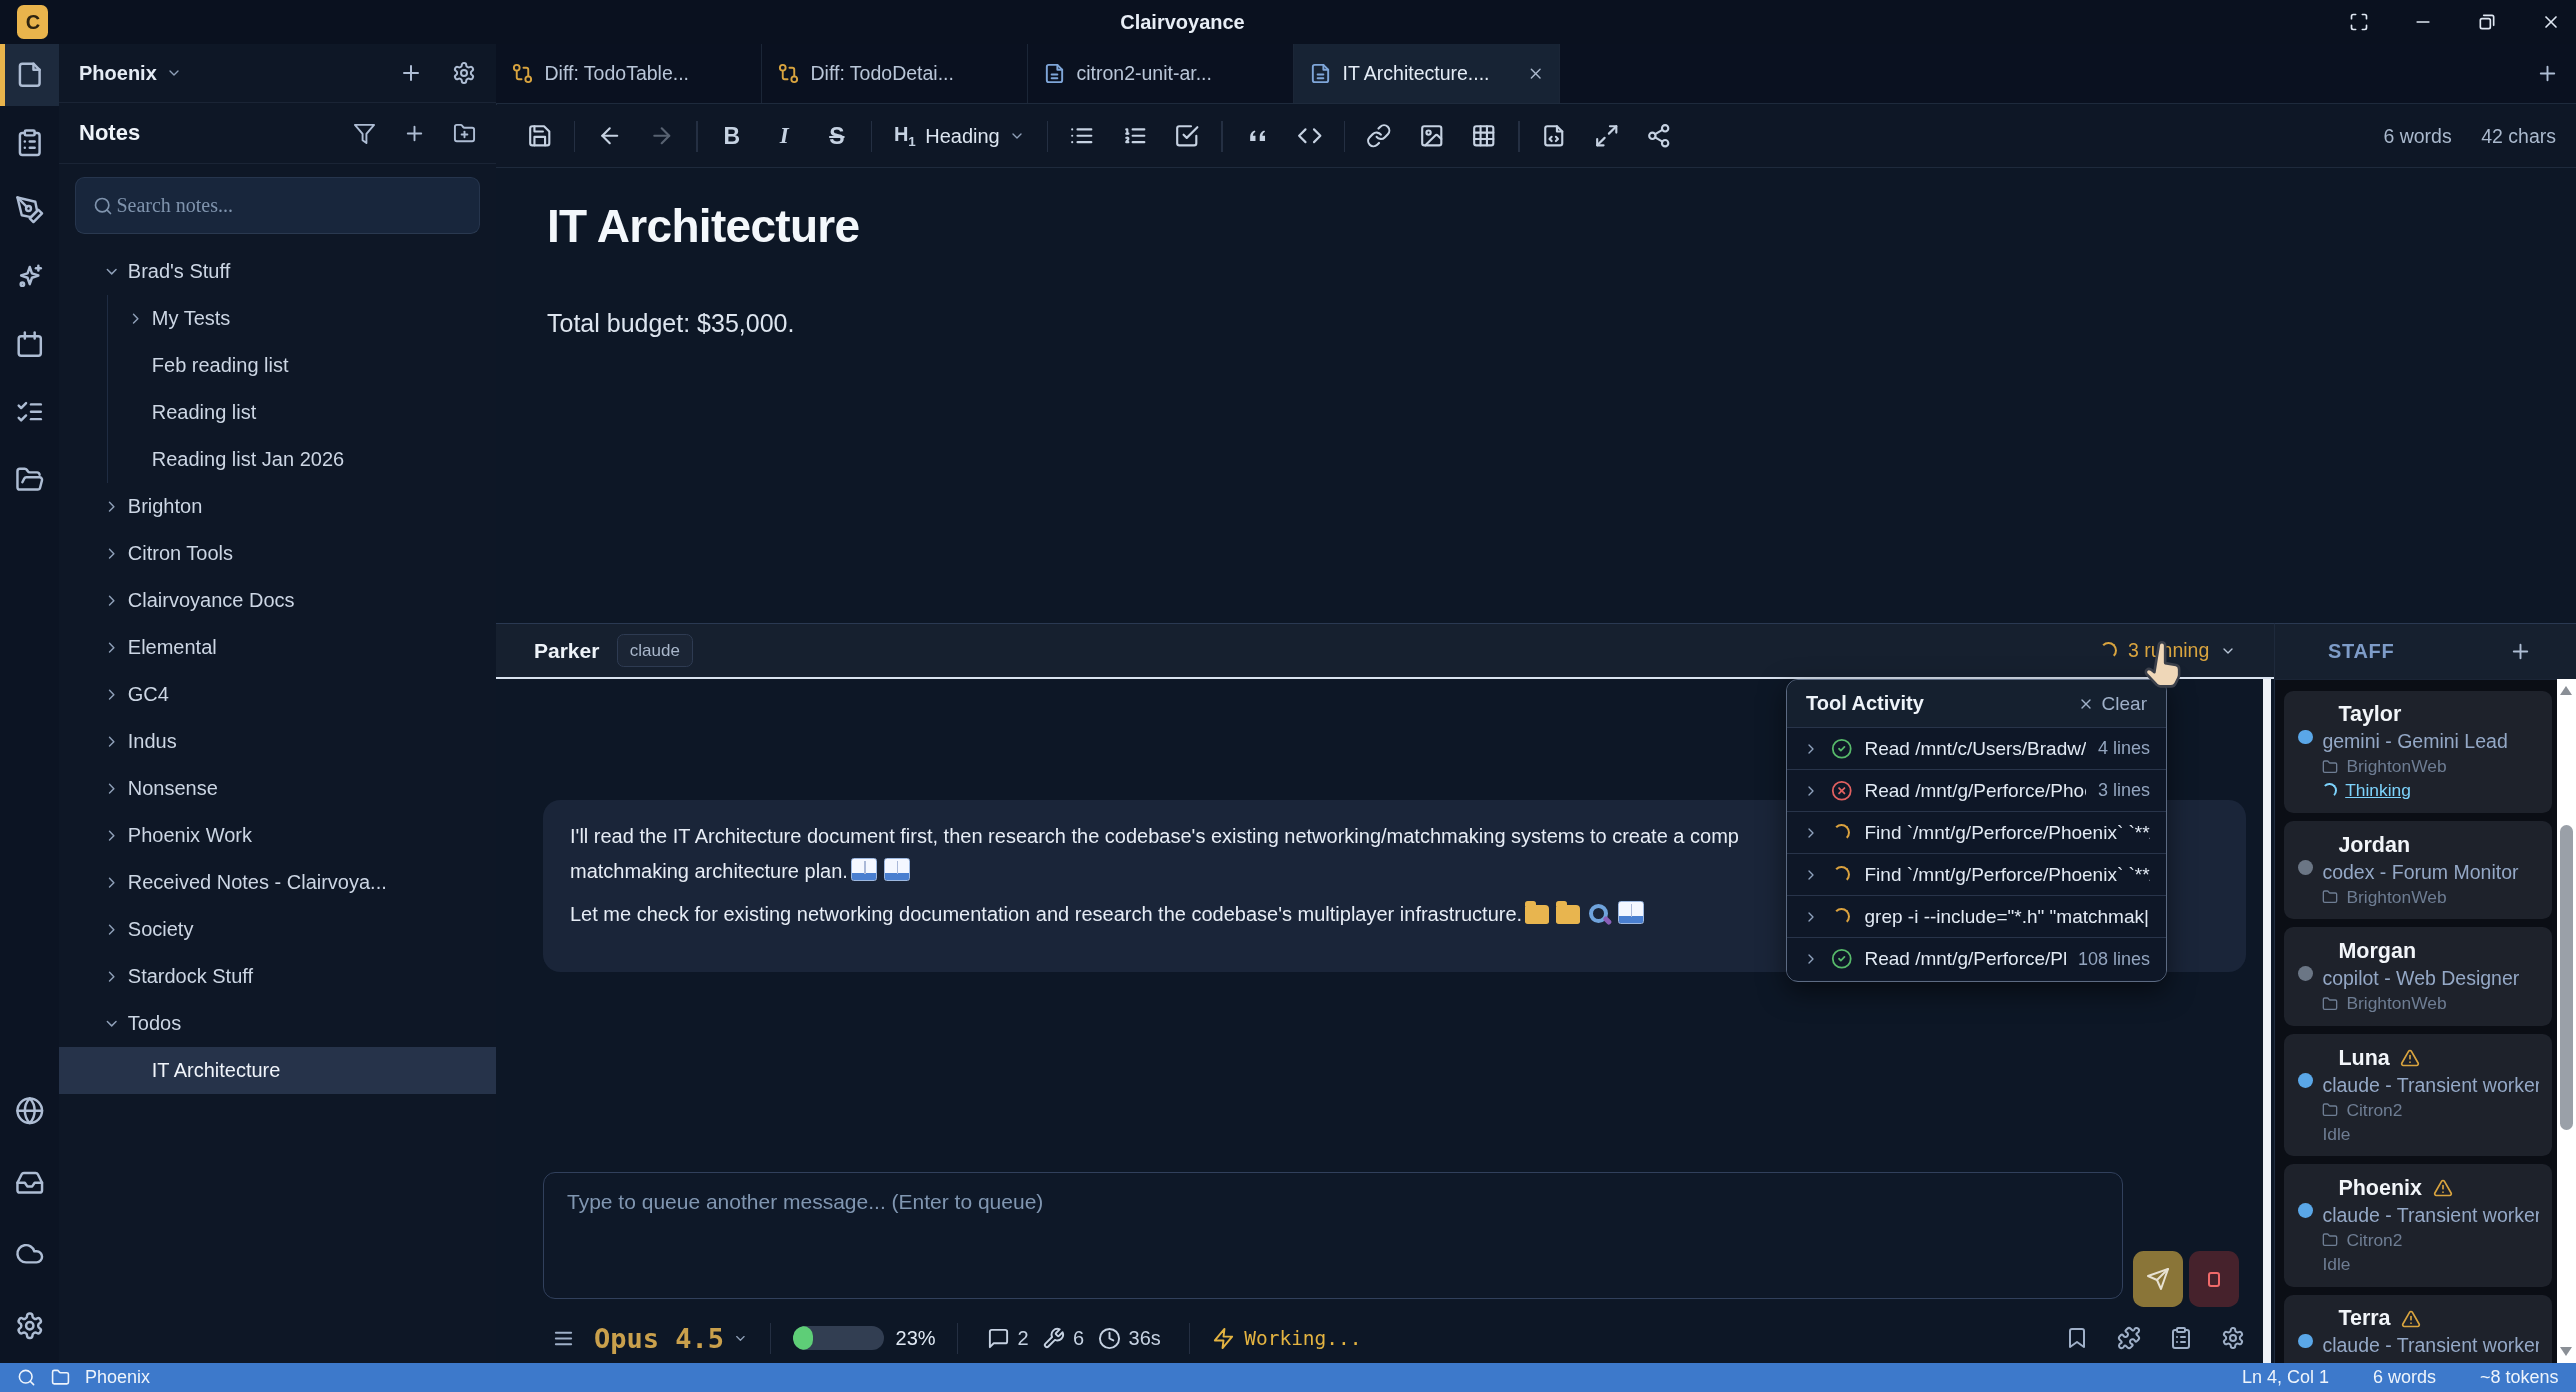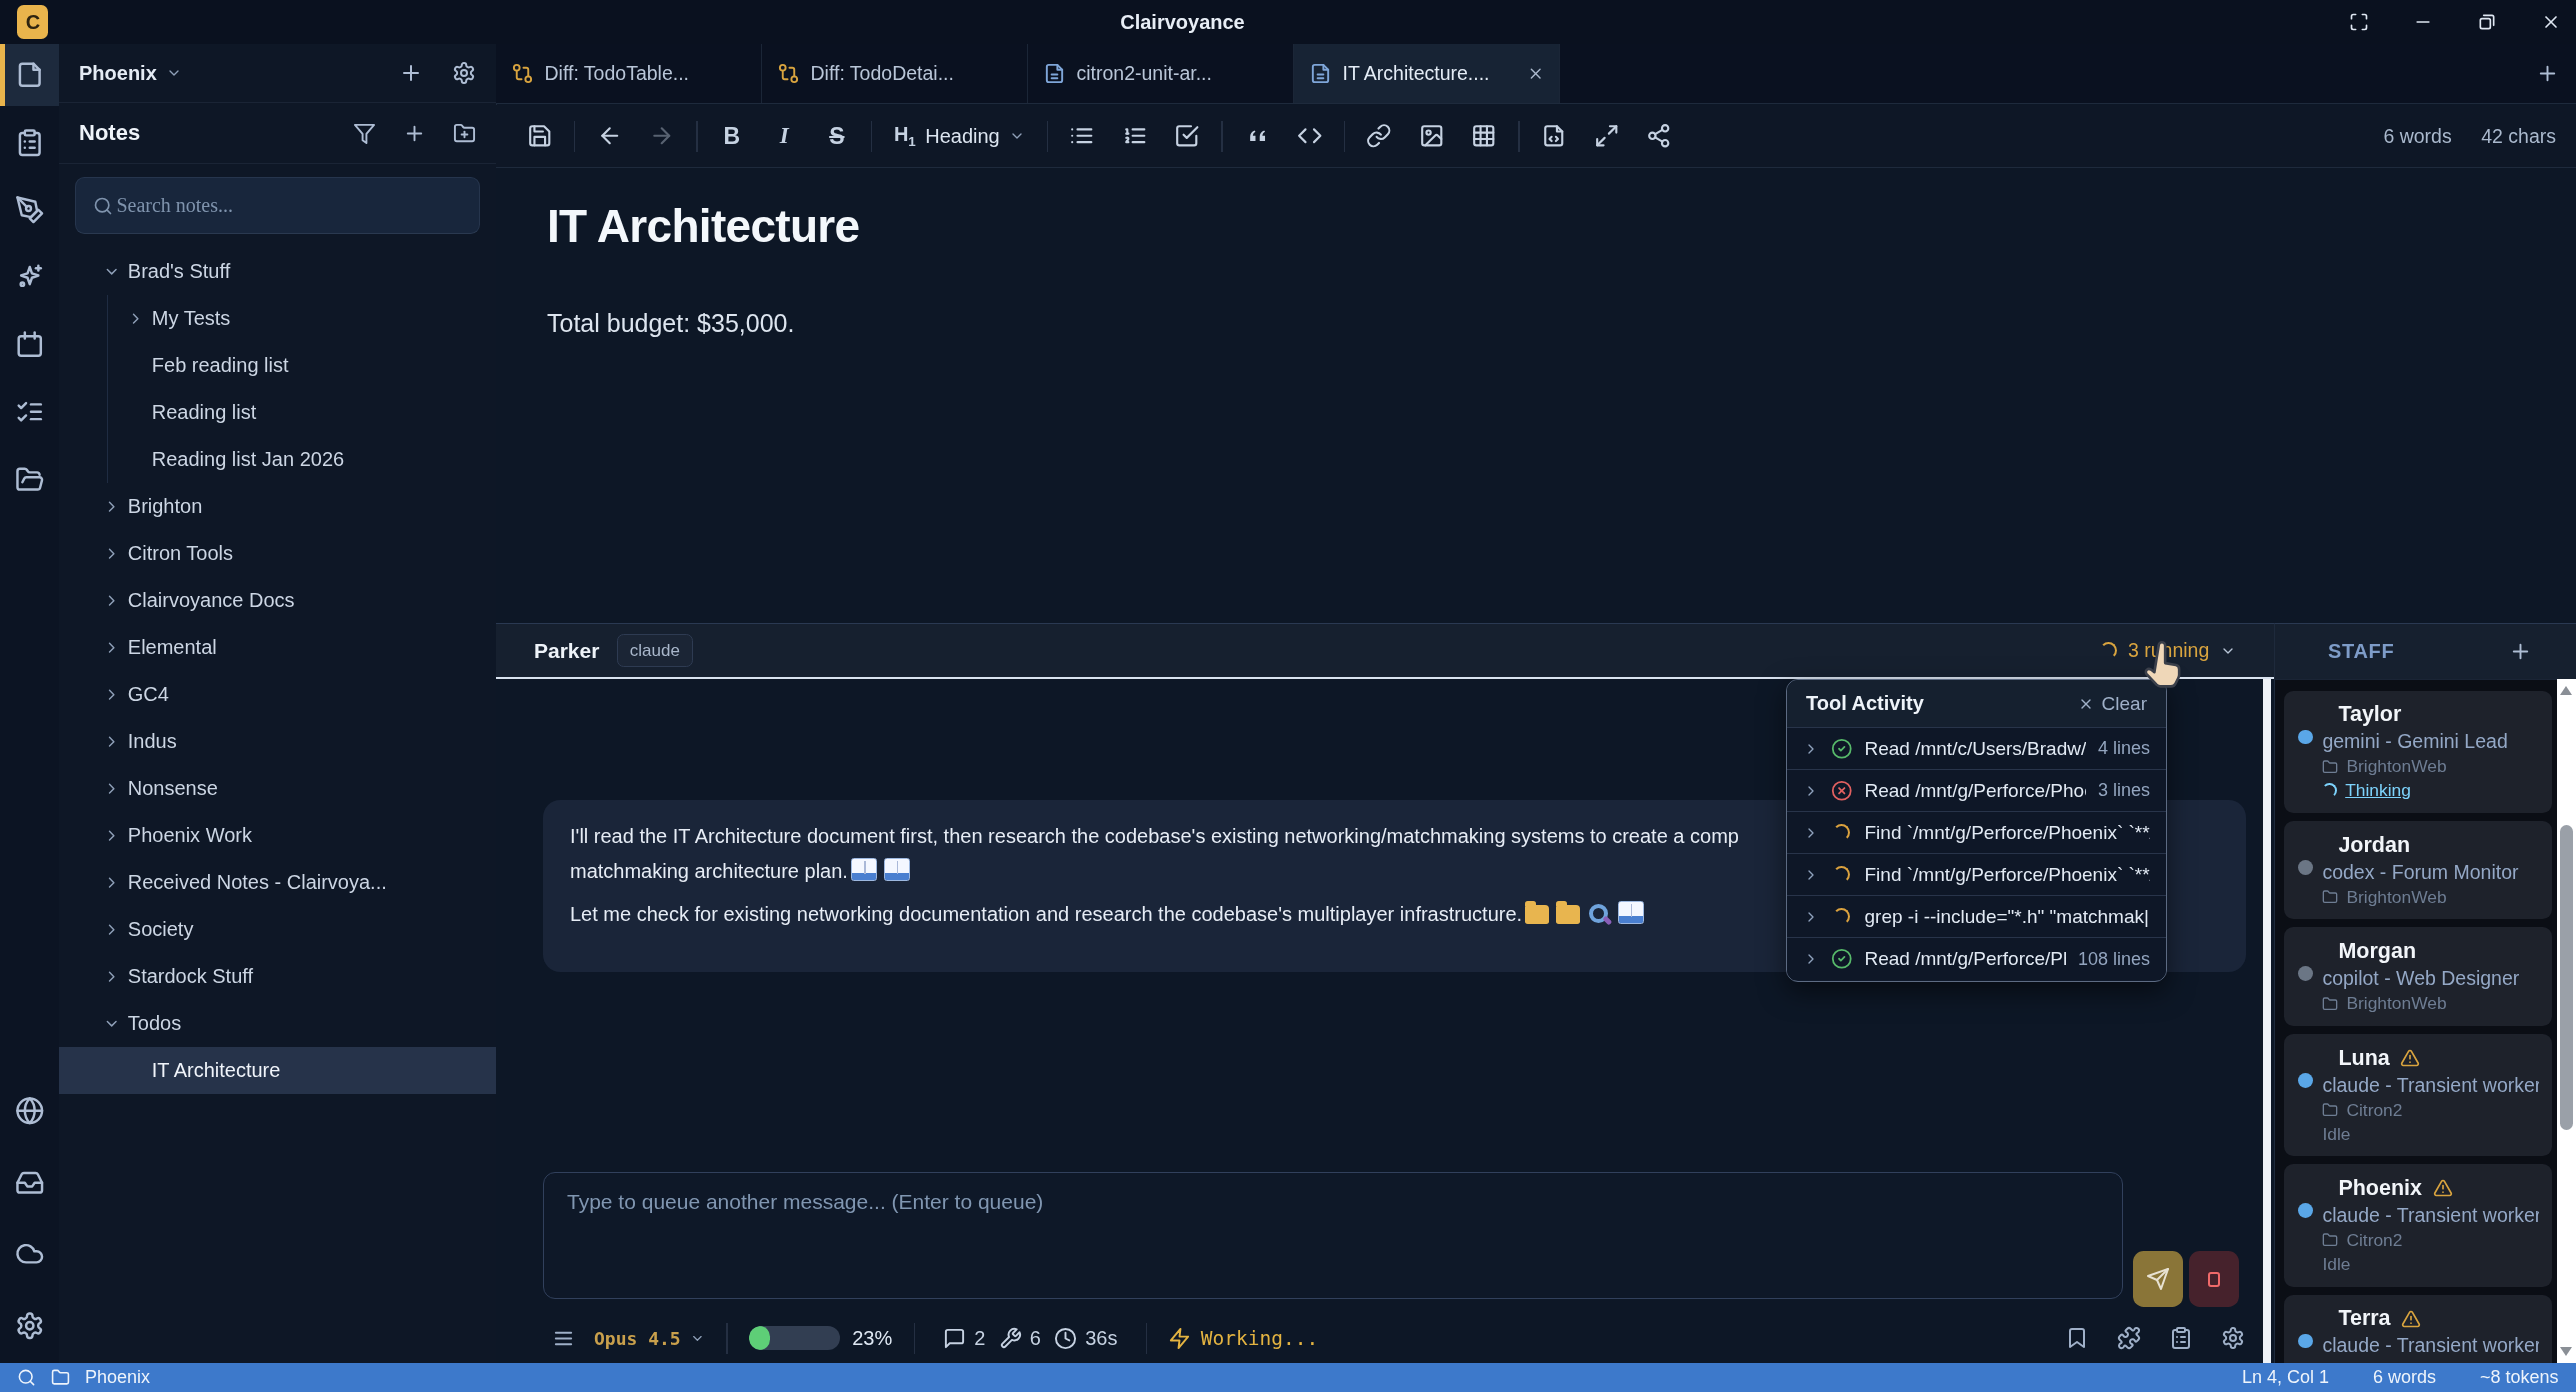--- a/index.html
+++ b/index.html
@@ -126,21 +126,21 @@
   .btn-send{position:absolute;left:1637px;top:627px;width:50px;height:56px;border-radius:10.7px;background:#8a7538;
             display:flex;align-items:center;justify-content:center;color:#e8e2d2;}
   .btn-send svg{width:24px;height:24px;}
   .btn-stop{position:absolute;left:1693px;top:627px;width:50px;height:56px;border-radius:10.7px;background:#46222c;
             display:flex;align-items:center;justify-content:center;color:#f06a6a;}
   .btn-stop svg{width:24px;height:24px;}
 
   .chat-foot{position:absolute;left:0;right:0;bottom:0;height:54px;display:flex;align-items:center;
              padding:0 29.5px 0 56px;box-sizing:border-box;color:#9fb0c8;font-size:20px;}
   .chat-foot svg{width:23px;height:23px;}
-  .model{display:flex;align-items:center;gap:9.4px;margin-left:19px;font-family:"DejaVu Sans Mono",monospace;font-weight:700;color:#c9a04c;font-size:18px;}
+  .model{display:flex;align-items:center;gap:9.4px;margin-left:19px;font-family:"DejaVu Sans Mono",monospace;font-weight:700;color:#c9a04c;font-size:27px;}
   .model svg{width:14.8px;height:14.8px;color:#8fa0b8;}
   .prog{width:91px;height:24px;border-radius:12px;background:#323e52;overflow:hidden;position:relative;}
   .prog-fill{position:absolute;left:0;top:0;bottom:0;background:#5ece77;border-radius:12px;}
   .pct{color:#dfe8f3;margin-left:12px;}
   .stat{display:flex;align-items:center;gap:8px;margin:0 6.7px;color:#c6d2e2;}
   .working{display:flex;align-items:center;gap:9.4px;color:#e3b341;font-family:"DejaVu Sans Mono",monospace;font-size:19.5px;}
   .foot-icons{margin-left:auto;display:flex;gap:28px;color:#9fb0c8;}
   .foot-icons svg{width:24px;height:24px;}
 
   

